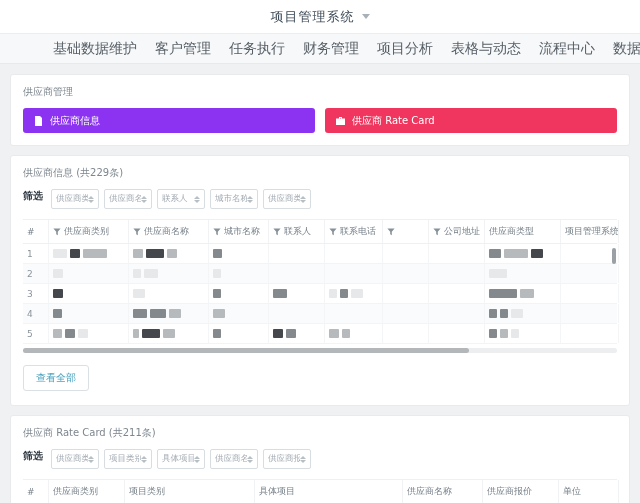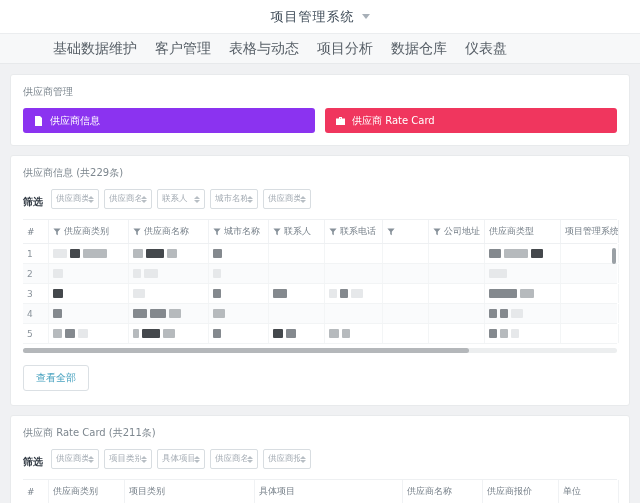--- a/index.html
+++ b/index.html
@@ -25,21 +25,21 @@
   .card { background:#ffffff; border:1px solid #e8eaec; border-radius:3px; padding:10px 12px; margin-bottom:9px; }
   .card-title { font-size:10px; color:#7d878f; margin-bottom:9px; }
 
   
   .btn-row { display:flex; gap:10px; }
   .big-btn { flex:1; height:25px; border:none; border-radius:3px; color:#fff; font-size:10px;
     display:flex; align-items:center; gap:7px; padding:0 11px; cursor:pointer;
     font-family:"DejaVu Sans","Liberation Sans",sans-serif; }
 
   
-  .filter-row { display:flex; align-items:flex-end; gap:5px; margin-bottom:10px; }
+  .filter-row { display:flex; align-items:flex-start; gap:5px; margin-bottom:10px; }
   .filter-label { font-size:10px; font-weight:bold; color:#2f3842; margin-right:3px; }
   .filter-select { width:48px; height:20px; border:1px solid #d8dde1; border-radius:2px; background:#fff;
     display:flex; align-items:center; justify-content:space-between; padding:0 4px; cursor:pointer; }
   .filter-select span.lbl { font-size:8.5px; color:#a2aab2; white-space:nowrap; overflow:hidden; }
   .sel-arrows { display:flex; flex-direction:column; gap:1px; flex:none; }
   .sel-arrows i { display:block; width:0; height:0; border-left:3px solid transparent; border-right:3px solid transparent; }
   .sel-arrows i.up { border-bottom:3px solid #b7bec4; }
   .sel-arrows i.dn { border-top:3px solid #b7bec4; }
 
   
@@ -73,22 +73,25 @@
 <div class="topbar">
   <div class="app-title">
     <span>项目管理系统</span>
     <span class="caret-down"></span>
   </div>
 </div>
 
 <div class="nav" id="nav-tabs">
     <div class="nav-tab">基础数据维护</div>
     <div class="nav-tab">客户管理</div>
+    <div class="nav-tab">任务执行</div>
+    <div class="nav-tab">财务管理</div>
+    <div class="nav-tab">项目分析</div>
     <div class="nav-tab">表格与动态</div>
-    <div class="nav-tab">项目分析</div>
+    <div class="nav-tab">流程中心</div>
     <div class="nav-tab">数据仓库</div>
     <div class="nav-tab">仪表盘</div>
   </div>
 
 <div class="content">
 
   <div class="card" style="padding-bottom:12px;">
     <div class="card-title">供应商管理</div>
     <div class="btn-row" id="big-buttons">
         <button class="big-btn" style="background: rgb(139, 51, 240);">

